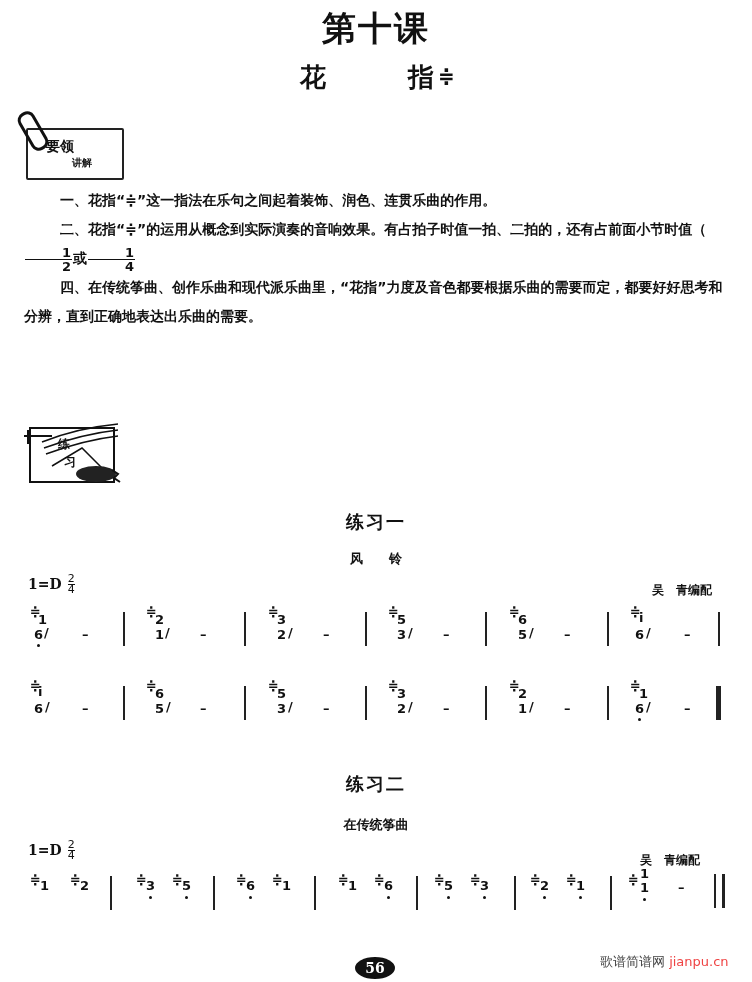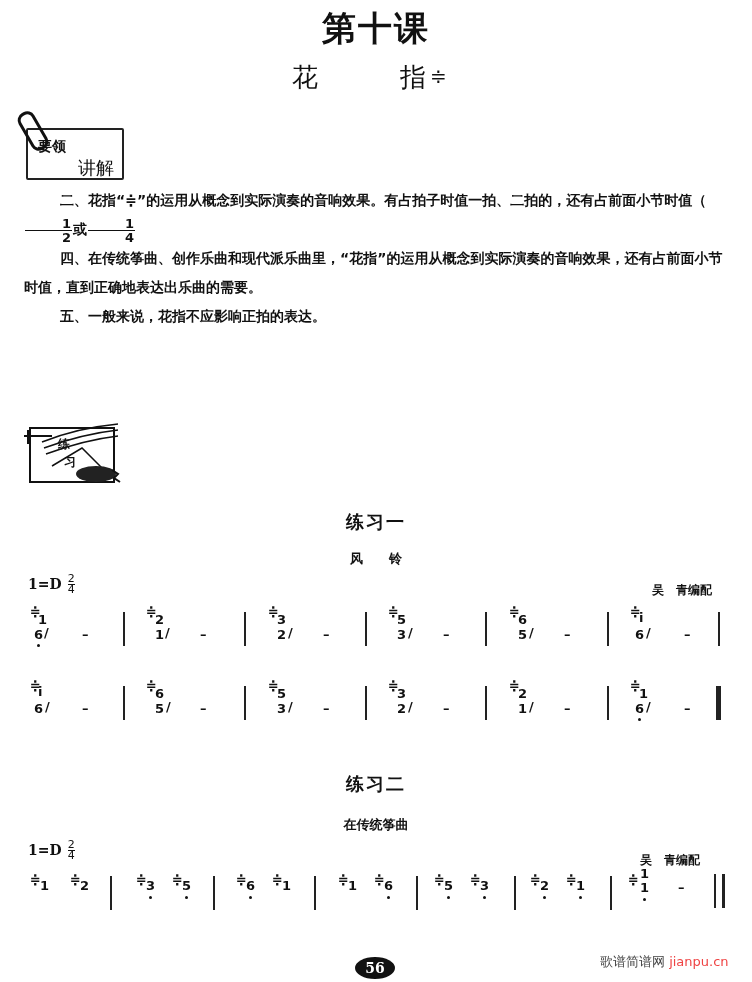--- a/index.html
+++ b/index.html
@@ -3,29 +3,29 @@
 <meta charset="utf-8">
 <style>
   html, body { margin: 0; padding: 0; background: #ffffff; }
   body {
     width: 752px; height: 982px; position: relative; overflow: hidden;
     font-family: "DejaVu Sans", "Liberation Sans", sans-serif; color: #111;
   }
   .abs { position: absolute; }
 
   .lesson-title { left: 0; width: 752px; top: 6px; text-align: center; font-size: 34px; font-family: "DejaVu Serif", serif; font-weight: bold; letter-spacing: 2px; }
-  .subtitle { top: 60px; left: 292px; font-size: 26px; font-weight: normal; }
+  .subtitle { top: 60px; left: 300px; font-size: 26px; font-weight: bold; }
   .subtitle .gap { display: inline-block; width: 82px; }
   .huazhi-sym { font-size: 20px; position: relative; top: -3px; margin-left: 4px; }
 
   .badge { left: 22px; top: 110px; width: 96px; height: 62px; }
   .badge-box { position: absolute; left: 4px; top: 18px; width: 94px; height: 48px; border: 2px solid #222; border-radius: 2px; }
   .badge-clip { position: absolute; left: 2px; top: 0px; width: 12px; height: 36px; border: 3px solid #111; border-radius: 8px; transform: rotate(-30deg); }
-  .badge-t1 { position: absolute; left: 16px; top: 28px; font-size: 14px; font-weight: bold; }
-  .badge-t2 { position: absolute; left: 56px; top: 46px; font-size: 18px; font-weight: normal; }
+  .badge-t1 { position: absolute; left: 24px; top: 28px; font-size: 14px; font-weight: bold; }
+  .badge-t2 { position: absolute; left: 50px; top: 46px; font-size: 10px; font-weight: bold; }
 
   .para { left: 24px; width: 706px; font-size: 14px; font-weight: bold; line-height: 29px; }
   .para p { margin: 0; text-indent: 36px; }
   .frac { display: inline-block; vertical-align: middle; text-align: center; line-height: 13px; font-size: 13px; margin: 0 1px; }
   .frac span { display: block; }
   .frac .num { border-bottom: 1.5px solid #111; padding: 0 1px; }
 
   .practice-icon { left: 22px; top: 418px; width: 100px; height: 72px; }
 
   .ex-title { left: 0; width: 752px; text-align: center; font-size: 18px; font-weight: bold; letter-spacing: 2px; }
@@ -57,25 +57,25 @@
 </div>
 
 <div class="abs badge">
   <div class="badge-box"></div>
   <div class="badge-clip"></div>
   <div class="badge-t1">要领</div>
   <div class="badge-t2">讲解</div>
 </div>
 
 <div class="abs para" style="top:186px;">
+  <p>一、花指“≑”这一指法在乐句之间起着装饰、润色、连贯乐曲的作用。</p>
   <p>
     <span>二、花指“≑”的运用从概念到实际演奏的音响效果。有占拍子时值一拍、二拍的，还有占前面小节时值（</span><span class="frac"><span class="num">1</span><span>2</span></span><span>或</span><span class="frac"><span class="num">1</span><span>4</span></span>
   </p>
-  <p>四、在传统筝曲、创作乐曲和现代派乐曲里，“花指”的运用从概念到实际演奏的音响效果，还有占前面小节时值，直到正确地表达出乐曲的需要。</p>
-  <p>五、一般来说，花指不应影响正拍的表达。</p>
+  <p>四、在传统筝曲、创作乐曲和现代派乐曲里，“花指”力度及音色都要根据乐曲的需要而定，都要好好思考和分辨，直到正确地表达出乐曲的需要。</p>
 </div>
 
 <div class="abs practice-icon">
   <svg width="100" height="72" viewBox="0 0 100 72">
     <rect x="8" y="10" width="84" height="54" fill="none" stroke="#111" stroke-width="2"></rect>
     <path d="M2 18 L30 18 M6 12 L6 26" stroke="#111" stroke-width="2" fill="none"></path>
     <path d="M20 24 Q55 10 96 6 M22 30 Q60 16 96 12 M24 36 Q62 22 96 18" stroke="#111" stroke-width="1.5" fill="none"></path>
     <path d="M30 48 L60 30 L80 50" stroke="#111" stroke-width="1.5" fill="none"></path>
     <ellipse cx="74" cy="56" rx="20" ry="8" fill="#222"></ellipse>
     <path d="M90 52 L96 56 L92 60 L98 64" stroke="#111" stroke-width="2" fill="none"></path>

